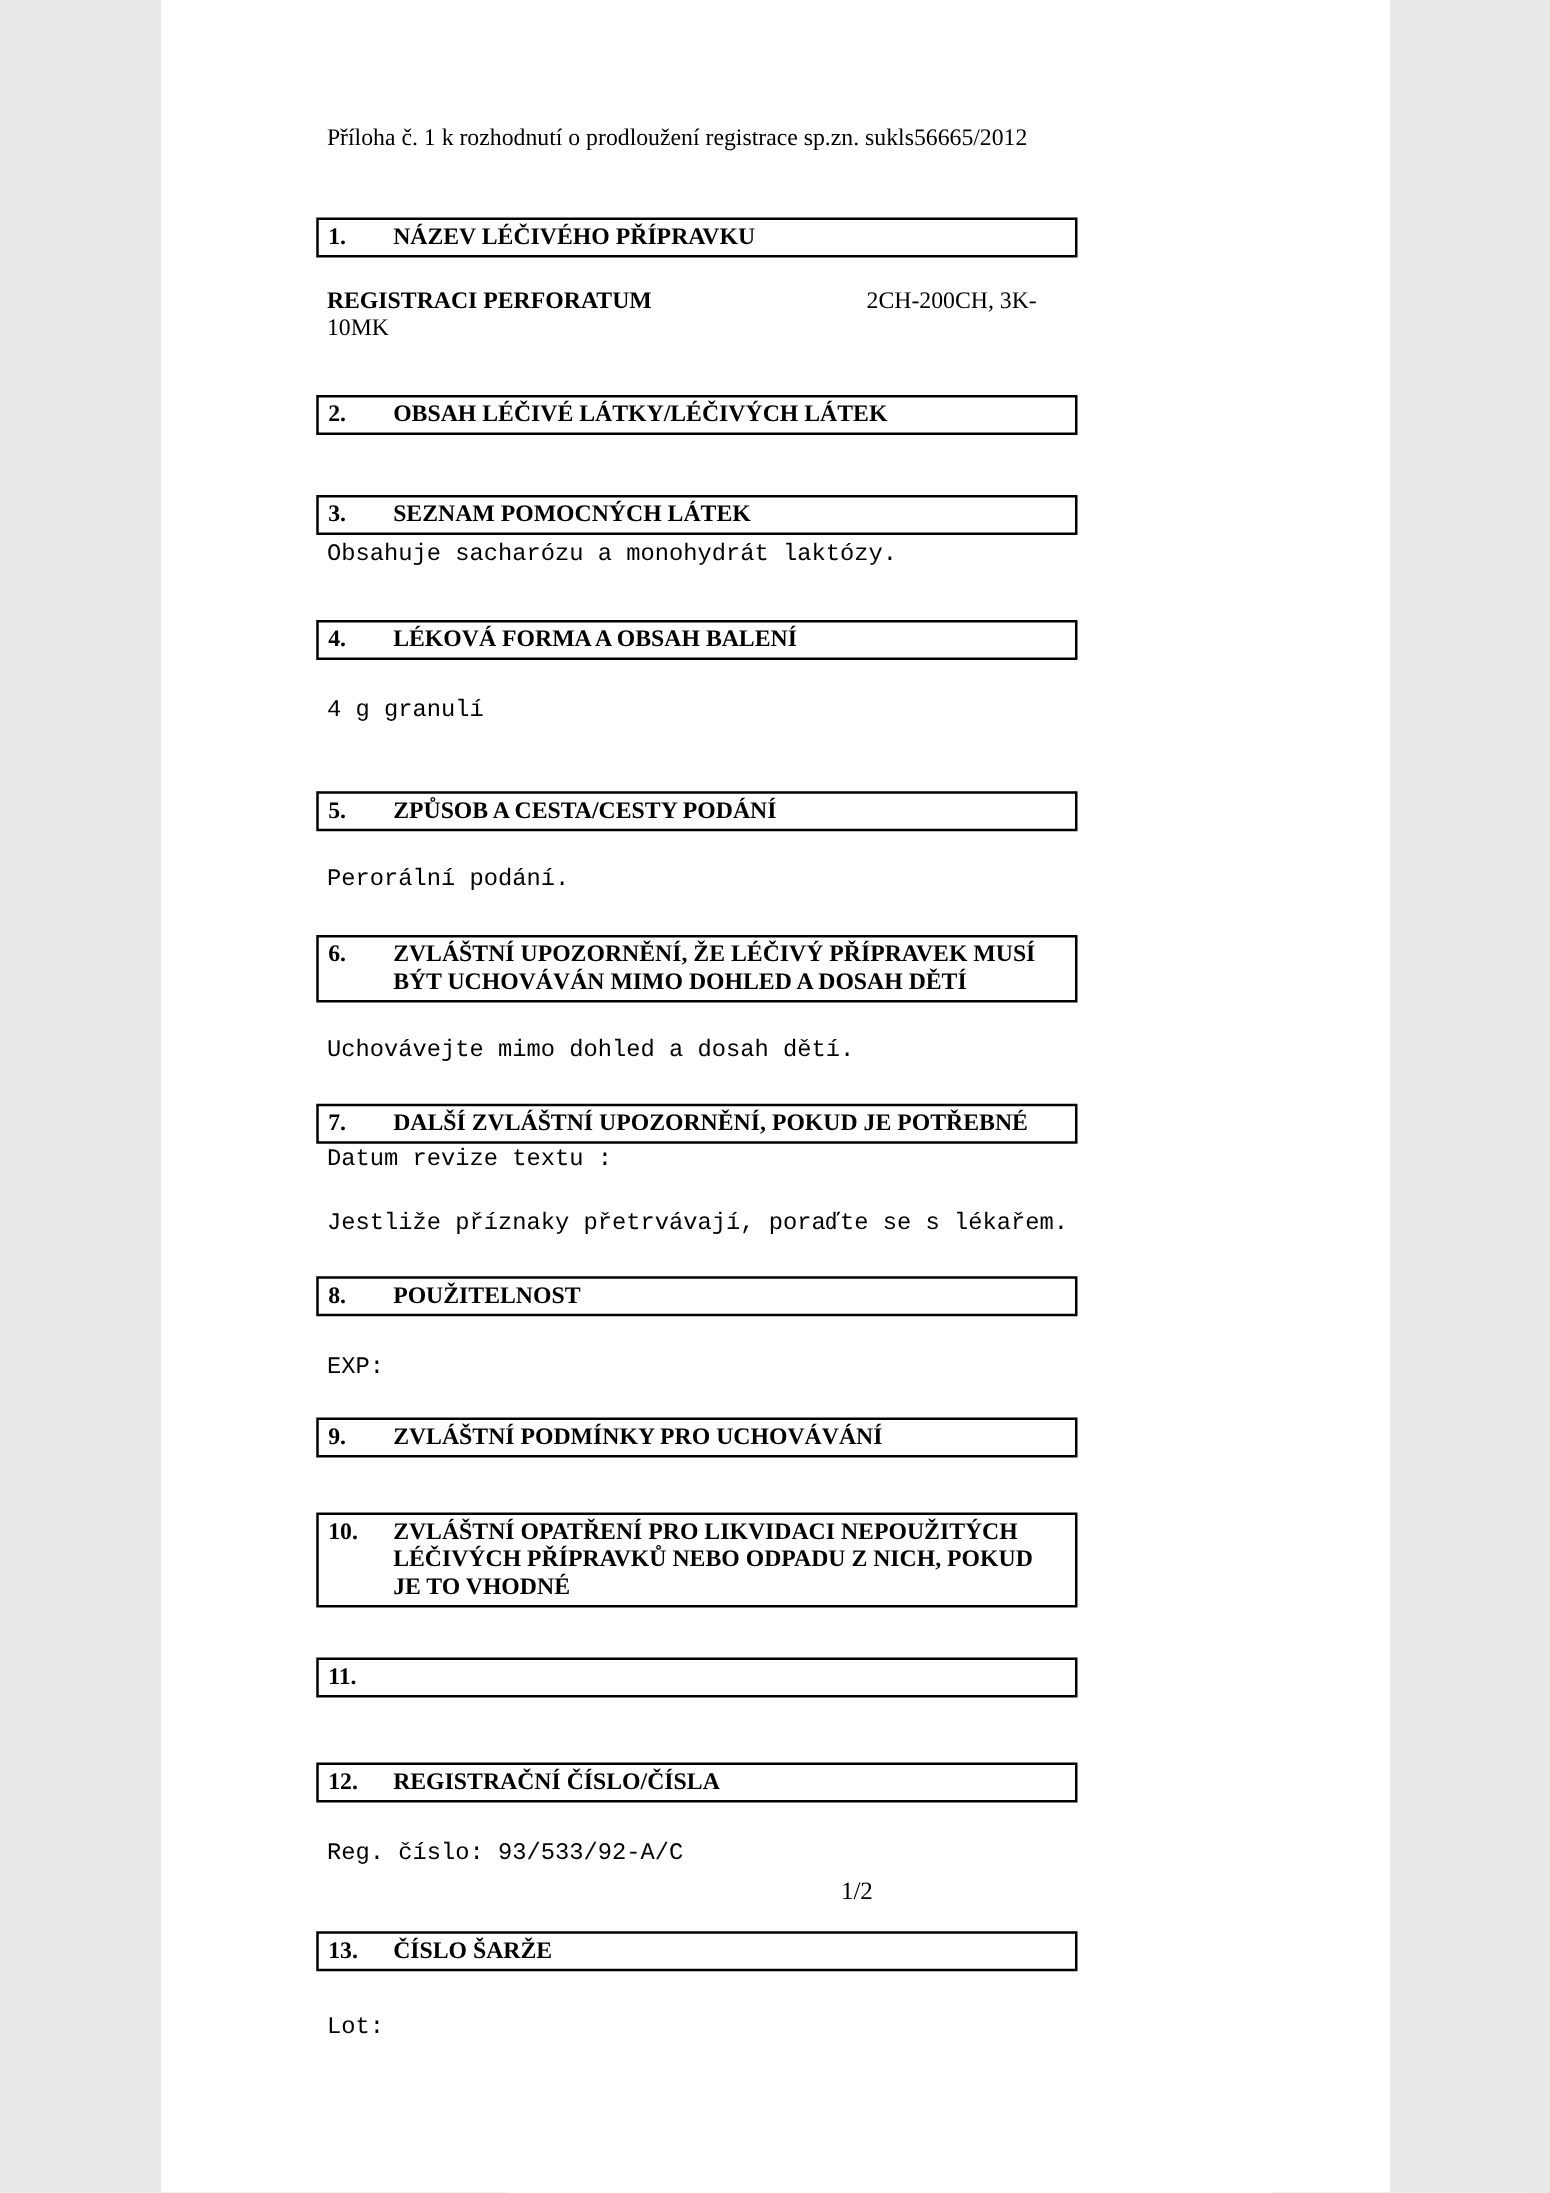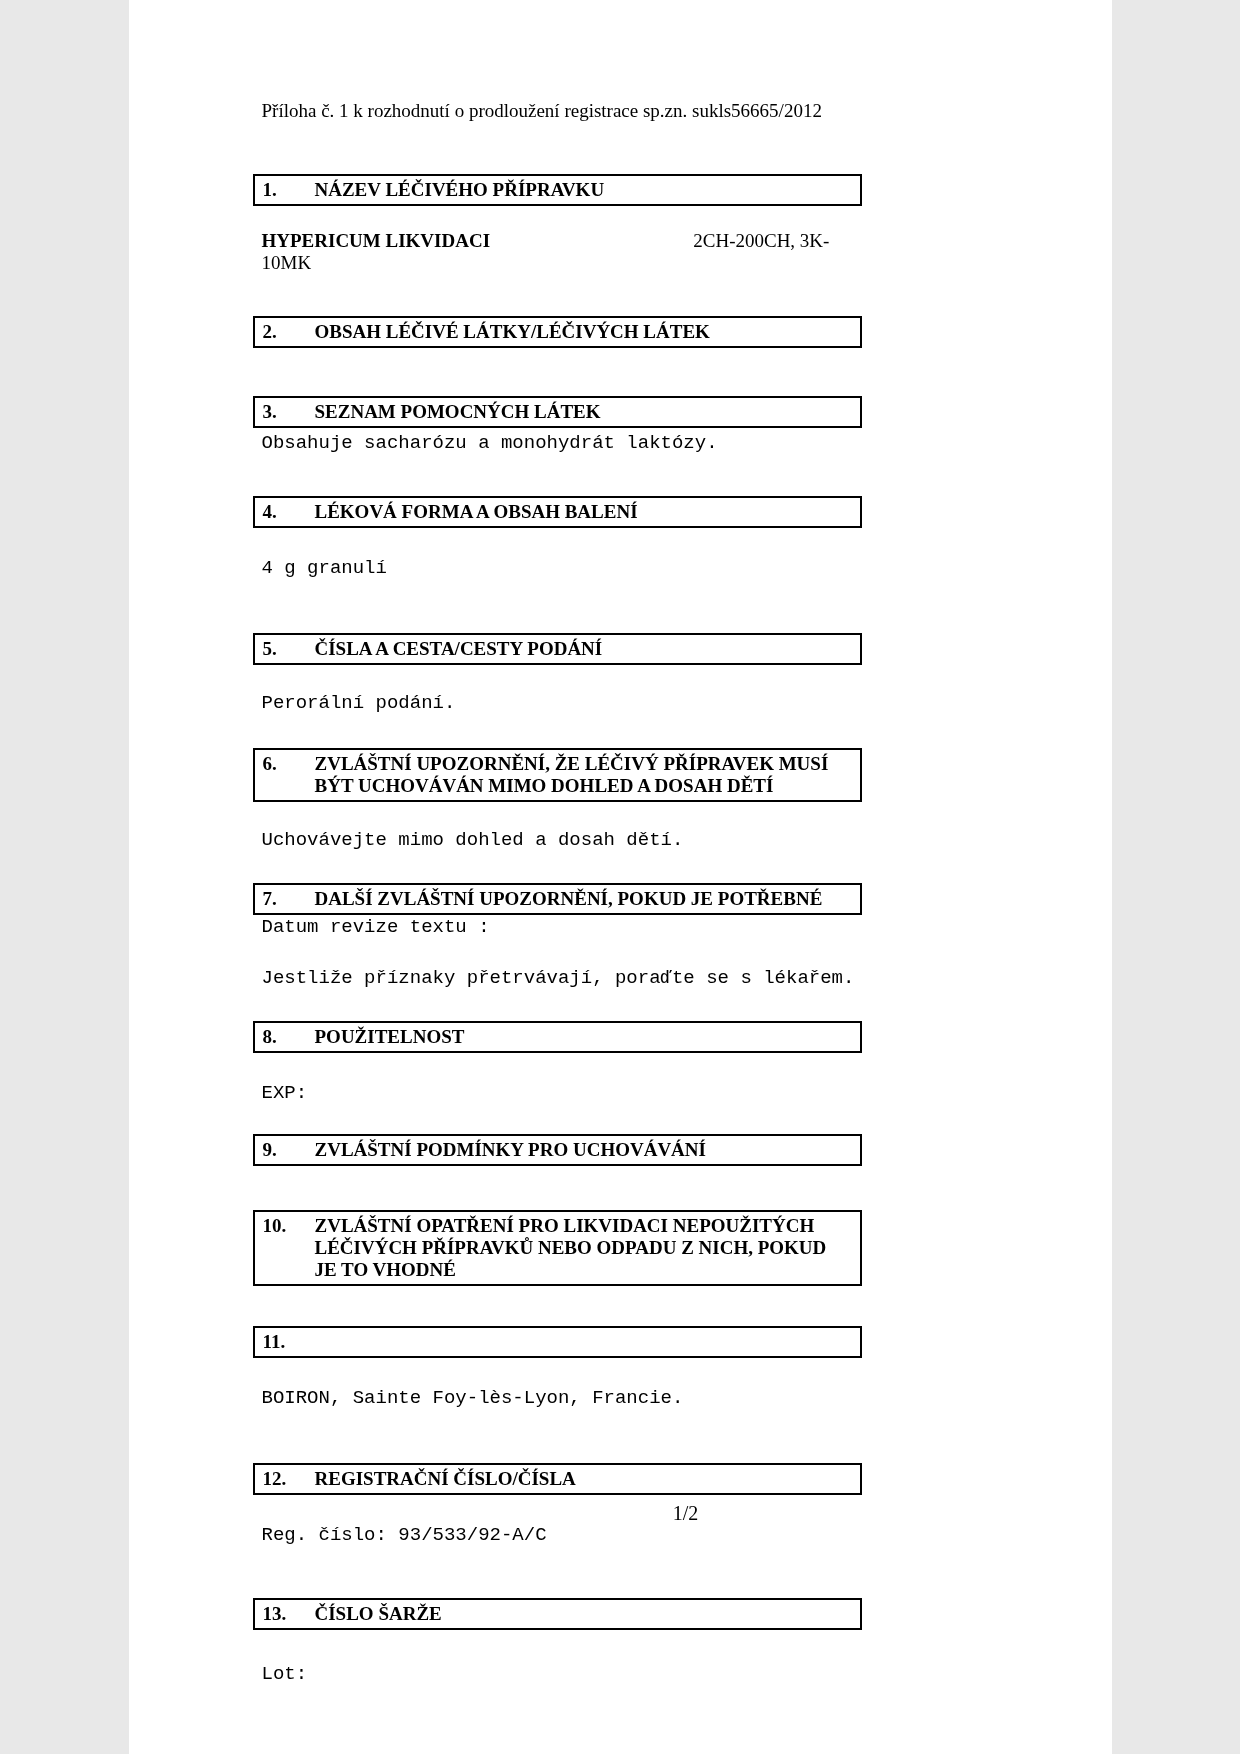--- a/index.html
+++ b/index.html
@@ -53,21 +53,21 @@
 <div class="page">
 
   <p class="doc-header">Příloha č. 1  k rozhodnutí o prodloužení registrace sp.zn. sukls56665/2012</p>
 
   <section class="sec" style="margin-top:52px">
     <div class="sec-box">
       <span class="num">1.</span>
       <span class="title">NÁZEV LÉČIVÉHO PŘÍPRAVKU</span>
     </div>
     <p class="product-line">
-      <span class="product-name">HYPERICUM LIKVIDACI</span>
+      <span class="product-name">REGISTRACI PERFORATUM</span>
       <span>2CH-200CH, 3K-10MK</span>
     </p>
   </section>
 
   <section class="sec" style="margin-top:42px">
     <div class="sec-box">
       <span class="num">2.</span>
       <span class="title">OBSAH LÉČIVÉ LÁTKY/LÉČIVÝCH LÁTEK</span>
     </div>
   </section>
@@ -84,21 +84,21 @@
     <div class="sec-box">
       <span class="num">4.</span>
       <span class="title">LÉKOVÁ FORMA A OBSAH BALENÍ</span>
     </div>
     <p class="body-line" style="margin-top:28px">4 g granulí</p>
   </section>
 
   <section class="sec" style="margin-top:52px">
     <div class="sec-box">
       <span class="num">5.</span>
-      <span class="title">ČÍSLA A CESTA/CESTY PODÁNÍ</span>
+      <span class="title">ZPŮSOB A CESTA/CESTY PODÁNÍ</span>
     </div>
     <p class="body-line" style="margin-top:26px">Perorální podání.</p>
   </section>
 
   <section class="sec" style="margin-top:32px">
     <div class="sec-box">
       <span class="num">6.</span>
       <span class="title">ZVLÁŠTNÍ UPOZORNĚNÍ, ŽE LÉČIVÝ PŘÍPRAVEK MUSÍ BÝT UCHOVÁVÁN MIMO DOHLED A DOSAH DĚTÍ</span>
     </div>
     <p class="body-line" style="margin-top:26px">Uchovávejte mimo dohled a dosah dětí.</p>
@@ -132,21 +132,20 @@
     <div class="sec-box">
       <span class="num">10.</span>
       <span class="title">ZVLÁŠTNÍ OPATŘENÍ PRO LIKVIDACI NEPOUŽITÝCH LÉČIVÝCH PŘÍPRAVKŮ NEBO ODPADU Z NICH, POKUD JE TO VHODNÉ</span>
     </div>
   </section>
 
   <section class="sec" style="margin-top:40px">
     <div class="sec-box">
       <span class="num">11.</span>
     </div>
-    <p class="body-line" style="margin-top:28px">BOIRON, Sainte Foy-lès-Lyon, Francie.</p>
   </section>
 
   <section class="sec" style="margin-top:52px">
     <div class="sec-box">
       <span class="num">12.</span>
       <span class="title">REGISTRAČNÍ ČÍSLO/ČÍSLA</span>
     </div>
     <p class="body-line" style="margin-top:28px">Reg. číslo: 93/533/92-A/C</p>
   </section>
 

